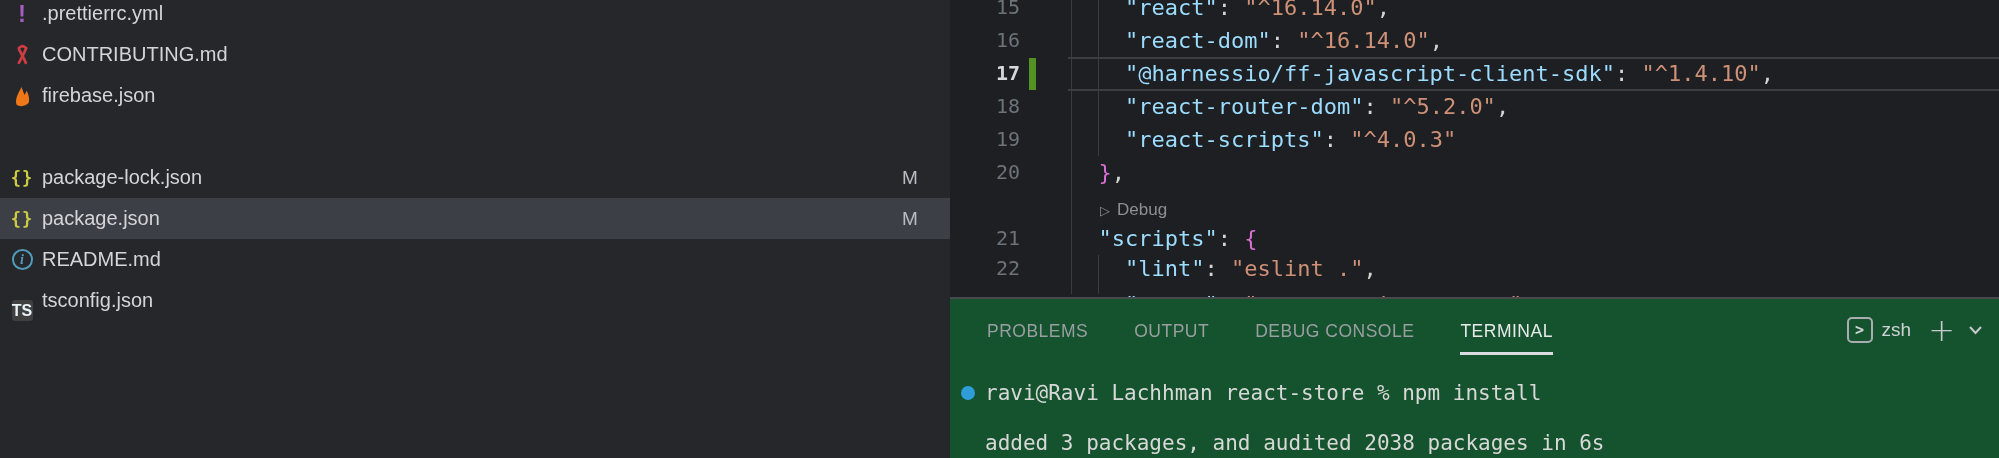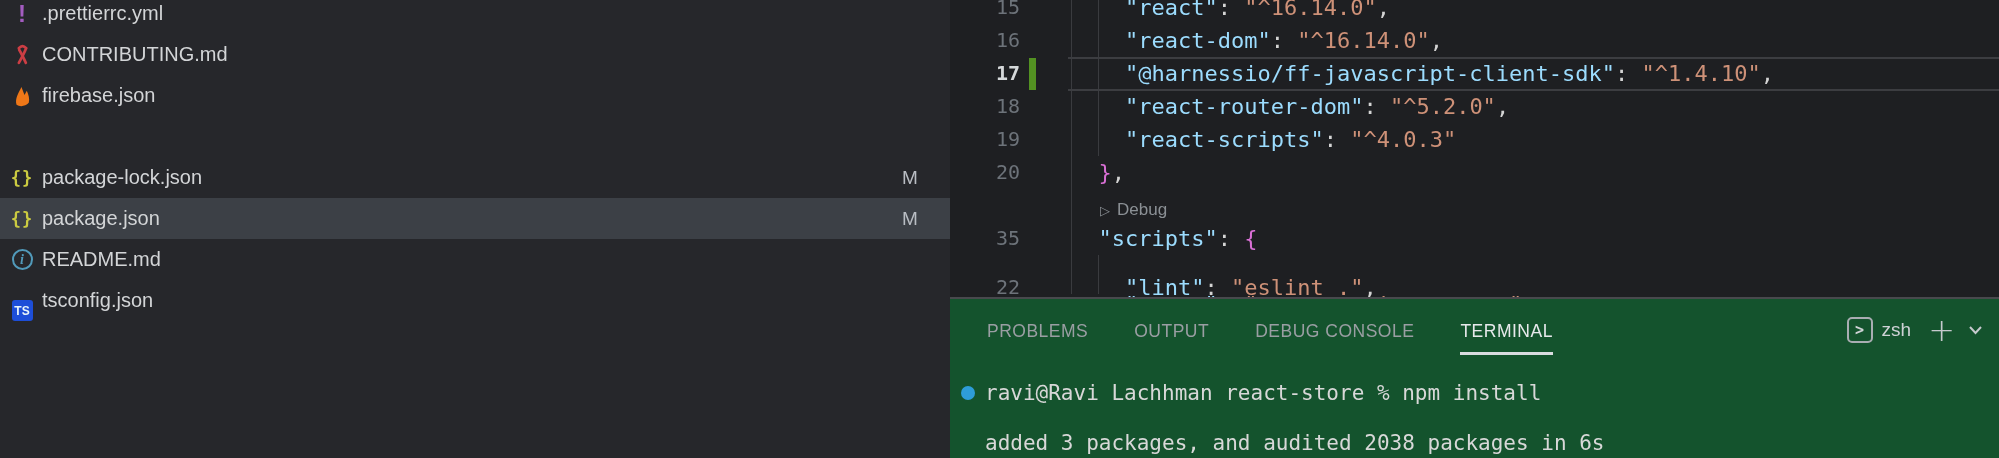--- a/index.html
+++ b/index.html
@@ -30,22 +30,22 @@
     font-size:19px; color:#b9bdc3;
   }
   .glyph-prettier { color:#a35cc0; font-size:24px; font-weight:800; line-height:1; }
   .glyph-json { color:#cbcb41; font-family:"DejaVu Sans Mono", monospace; font-size:17px; font-weight:700; letter-spacing:1px; }
   .glyph-info {
     width:21px; height:21px; border:2px solid #519aba; border-radius:50%;
     color:#519aba; font-size:14px; font-weight:700; font-style:italic;
     display:flex; align-items:center; justify-content:center; font-family:"Liberation Serif", serif;
   }
   .glyph-ts {
-    width:21px; height:21px; background:#1d4ed8; border-radius:3px;
-    color:#e8f4fa; font-size:12px; font-weight:700;
+    width:21px; height:21px; background:#404040; border-radius:3px;
+    color:#e8f4fa; font-size:16px; font-weight:700;
     display:flex; align-items:center; justify-content:center;margin-top:20px;
   }
   
   .editor {
     position:absolute; left:950px; top:0; width:1049px; height:297px;
     background:#1e1f22; overflow:hidden; cursor:text;
     font-family:"DejaVu Sans Mono", monospace;
   }
   .indent-guide { position:absolute; width:1px; background:#3a3b3f; }
   .guide-0 { left:121px; top:0; height:294px; }
@@ -196,24 +196,24 @@
         <div class="code-row" style="top: 123px;">
           <span class="line-num">19</span>
           <span class="code-text"><span class="tok-ws">    </span><span class="tok-key">"react-scripts"</span><span class="tok-pun">:</span><span class="tok-ws"> </span><span class="tok-str">"^4.0.3"</span></span>
         </div>
         <div class="code-row" style="top: 156px;">
           <span class="line-num">20</span>
           <span class="code-text"><span class="tok-ws">  </span><span class="tok-brace">}</span><span class="tok-pun">,</span></span>
         </div>
         <div class="codelens-row" style="top: 189px;"><span class="cl-glyph">▷</span><span>Debug</span></div>
         <div class="code-row" style="top: 222px;">
-          <span class="line-num">35</span>
+          <span class="line-num">21</span>
           <span class="code-text"><span class="tok-ws">  </span><span class="tok-key">"scripts"</span><span class="tok-pun">:</span><span class="tok-ws"> </span><span class="tok-brace">{</span></span>
         </div>
-        <div class="code-row" style="top: 271px;">
+        <div class="code-row" style="top: 252px;">
           <span class="line-num">22</span>
           <span class="code-text"><span class="tok-ws">    </span><span class="tok-key">"lint"</span><span class="tok-pun">:</span><span class="tok-ws"> </span><span class="tok-str">"eslint ."</span><span class="tok-pun">,</span></span>
         </div>
         <div class="code-row" style="top: 288px;">
           <span class="line-num">23</span>
           <span class="code-text"><span class="tok-ws">    </span><span class="tok-key">"start"</span><span class="tok-pun">:</span><span class="tok-ws"> </span><span class="tok-str">"react-scripts start"</span><span class="tok-pun">,</span></span>
         </div>
       </div>
   </section>
 

